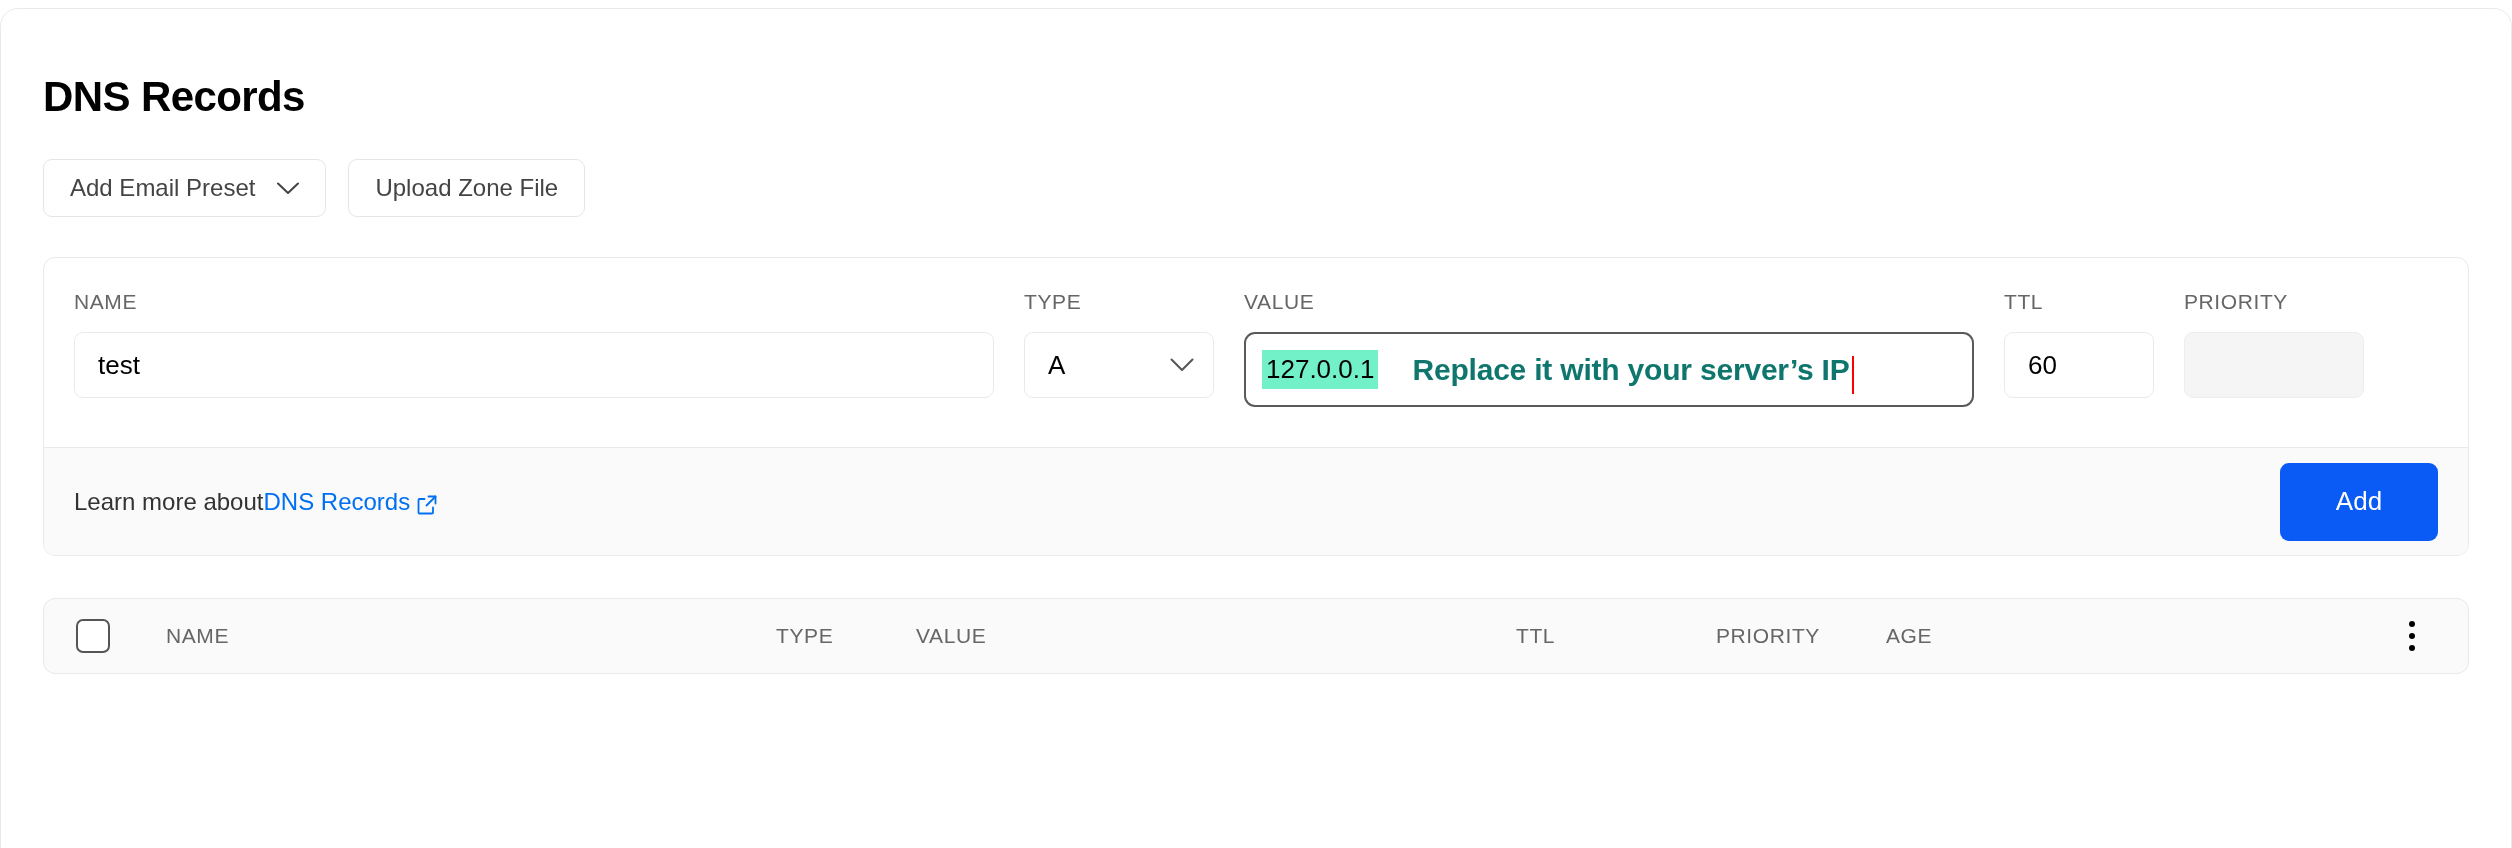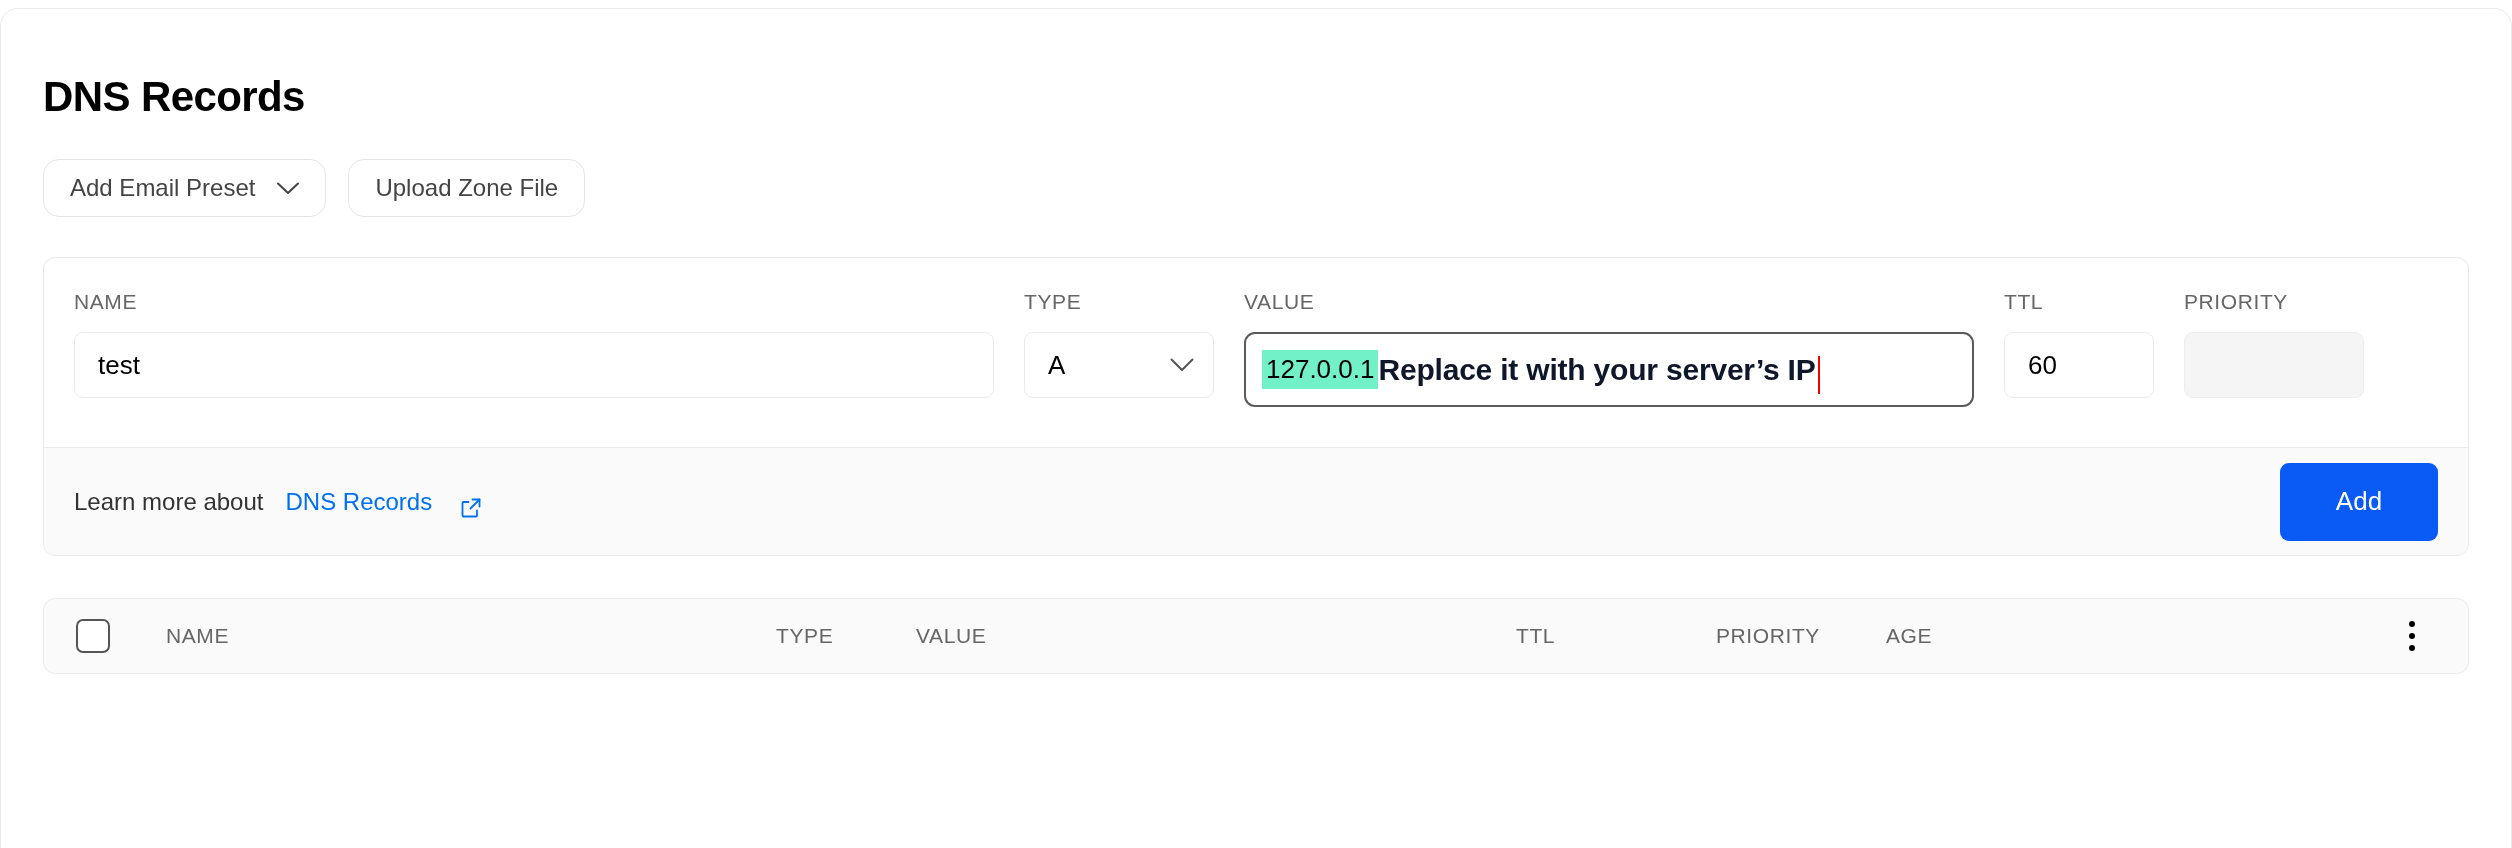--- a/index.html
+++ b/index.html
@@ -57,21 +57,21 @@
     align-items: center;
     padding-top: 6px;
     flex-shrink: 0;
   }
 
   .btn-secondary {
     height: 58px;
     padding: 0 26px;
     background: #ffffff;
     border: 1px solid #e5e5e5;
-    border-radius: 16px;
+    border-radius: 9px;
     font-size: 24px;
     color: #444444;
     font-family: "Liberation Sans", sans-serif;
     display: inline-flex;
     align-items: center;
     gap: 22px;
     cursor: pointer;
     white-space: nowrap;
   }
 
@@ -150,23 +150,24 @@
   .value-highlight {
     background: #72F0C8;
     color: #000000;
     font-size: 26px;
     padding: 3px 4px;
     line-height: 1.25;
     white-space: nowrap;
   }
 
   .value-annotation {
-    color: #0f172a;
+    color: #0f766e;
     font-size: 30px;
     font-weight: 700;
+    margin-left: 34px;
     white-space: nowrap;
     letter-spacing: -0.2px;
   }
 
   .caret {
     display: inline-block;
     width: 2px;
     height: 38px;
     background: #FF0000;
     margin-left: 2px;
@@ -183,22 +184,22 @@
     display: flex;
     align-items: center;
     justify-content: space-between;
     padding: 0 30px;
   }
 
   .learn-more {
     font-size: 24px;
     color: #333333;
     display: inline-flex;
-    align-items: flex-end;
-    gap: 22px;
+    align-items: center;
+    gap: 0;
   }
 
   .link-blue {
     color: #0070F3;
     text-decoration: none;
     cursor: pointer;
   }
 
   .ext-icon { display: inline-block; line-height: 0; margin-left: 6px; position: relative; top: 3px; }
 

